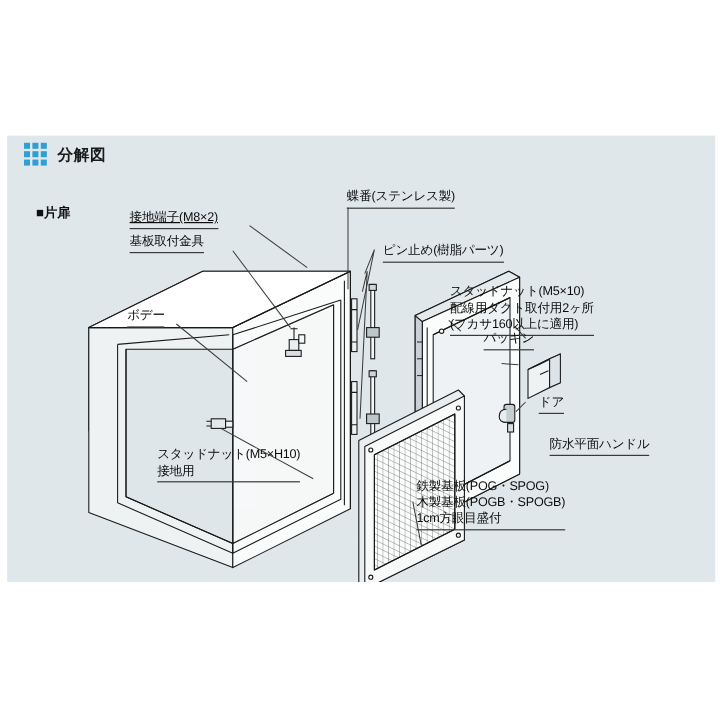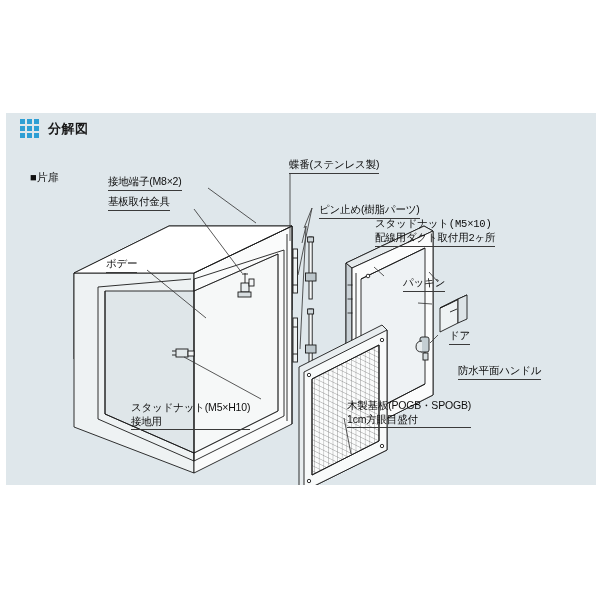--- a/index.html
+++ b/index.html
@@ -16,21 +16,21 @@
   }
 
   .hdr{
     position:absolute;left:14px;top:6px;display:flex;align-items:center;gap:9px;
   }
   .grid-icon{display:grid;grid-template-columns:repeat(3,5px);grid-template-rows:repeat(3,5px);gap:2px;}
   .grid-icon i{display:block;width:5px;height:5px;background:#2e9fd4;}
   .hdr-title{font-size:13px;font-weight:bold;color:#1a1a1a;letter-spacing:.5px;}
 
   .subtitle{
-    position:absolute;left:24px;top:57px;font-size:11px;font-weight:normal;color:#111;
+    position:absolute;left:24px;top:57px;font-size:11px;font-weight:bold;color:#111;
   }
 
   svg.art{position:absolute;left:0;top:0;width:590px;height:372px;}
 
   .lbl{
     position:absolute;font-size:10.5px;color:#0d0d0d;white-space:nowrap;
     line-height:13.5px;letter-spacing:-.2px;
   }
   .lbl.u{border-bottom:1px solid #3a3a3a;padding-bottom:1px;}
   .lbl.blk > span{display:block;}
@@ -166,40 +166,42 @@
         <path d="M306,95 L298,115 M306,95 L292,162"></path>
         <path d="M300,113 L296,130 M300,113 L294,236"></path>
         <path d="M378,163 L368,154"></path>
         <path d="M432,169 L423,159"></path>
         <path d="M426,191 L412,190"></path>
         <path d="M432,222 L424,230"></path>
         <path d="M345,341 L338,305"></path>
       </g>
     </svg>
 
-    <div class="lbl u" style="left:102px;top:62px;">接地端子(M8×2)</div>
+    <div class="lbl u" style="left:102px;top:62px;text-decoration:underline;">接地端子(M8×2)</div>
     <div class="lbl u" style="left:102px;top:82px;">基板取付金具</div>
     <div class="lbl u" style="left:100px;top:144px;">ボデー</div>
 
-    <div class="lbl blk" style="left:125px;top:288px;">
+    <div class="lbl blk" style="left:125px;top:260px;">
       <span>スタッドナット(M5×H10)</span>
       <span>接地用</span>
     </div>
 
     <div class="lbl u" style="left:283px;top:45px;">蝶番(ステンレス製)</div>
     <div class="lbl u" style="left:313px;top:90px;">ピン止め(樹脂パーツ)</div>
 
-    <div class="lbl blk" style="left:369px;top:105px;font-family:Liberation Mono, monospace;">
+    <div class="lbl blk" style="left:369px;top:124px;">
       <span>スタッドナット(M5×10)</span>
       <span>配線用ダクト取付用2ヶ所</span>
+      <span>(フカサ160以上に適用)</span>
     </div>
 
     <div class="lbl u" style="left:397px;top:163px;">パッキン</div>
     <div class="lbl u" style="left:443px;top:216px;">ドア</div>
     <div class="lbl u" style="left:452px;top:251px;">防水平面ハンドル</div>
 
     <div class="lbl blk" style="left:341px;top:286px;">
+      <span>鉄製基板(POG・SPOG)</span>
       <span>木製基板(POGB・SPOGB)</span>
       <span>1cm方眼目盛付</span>
     </div>
 
   </div>
 </div>
 
 </body></html>

